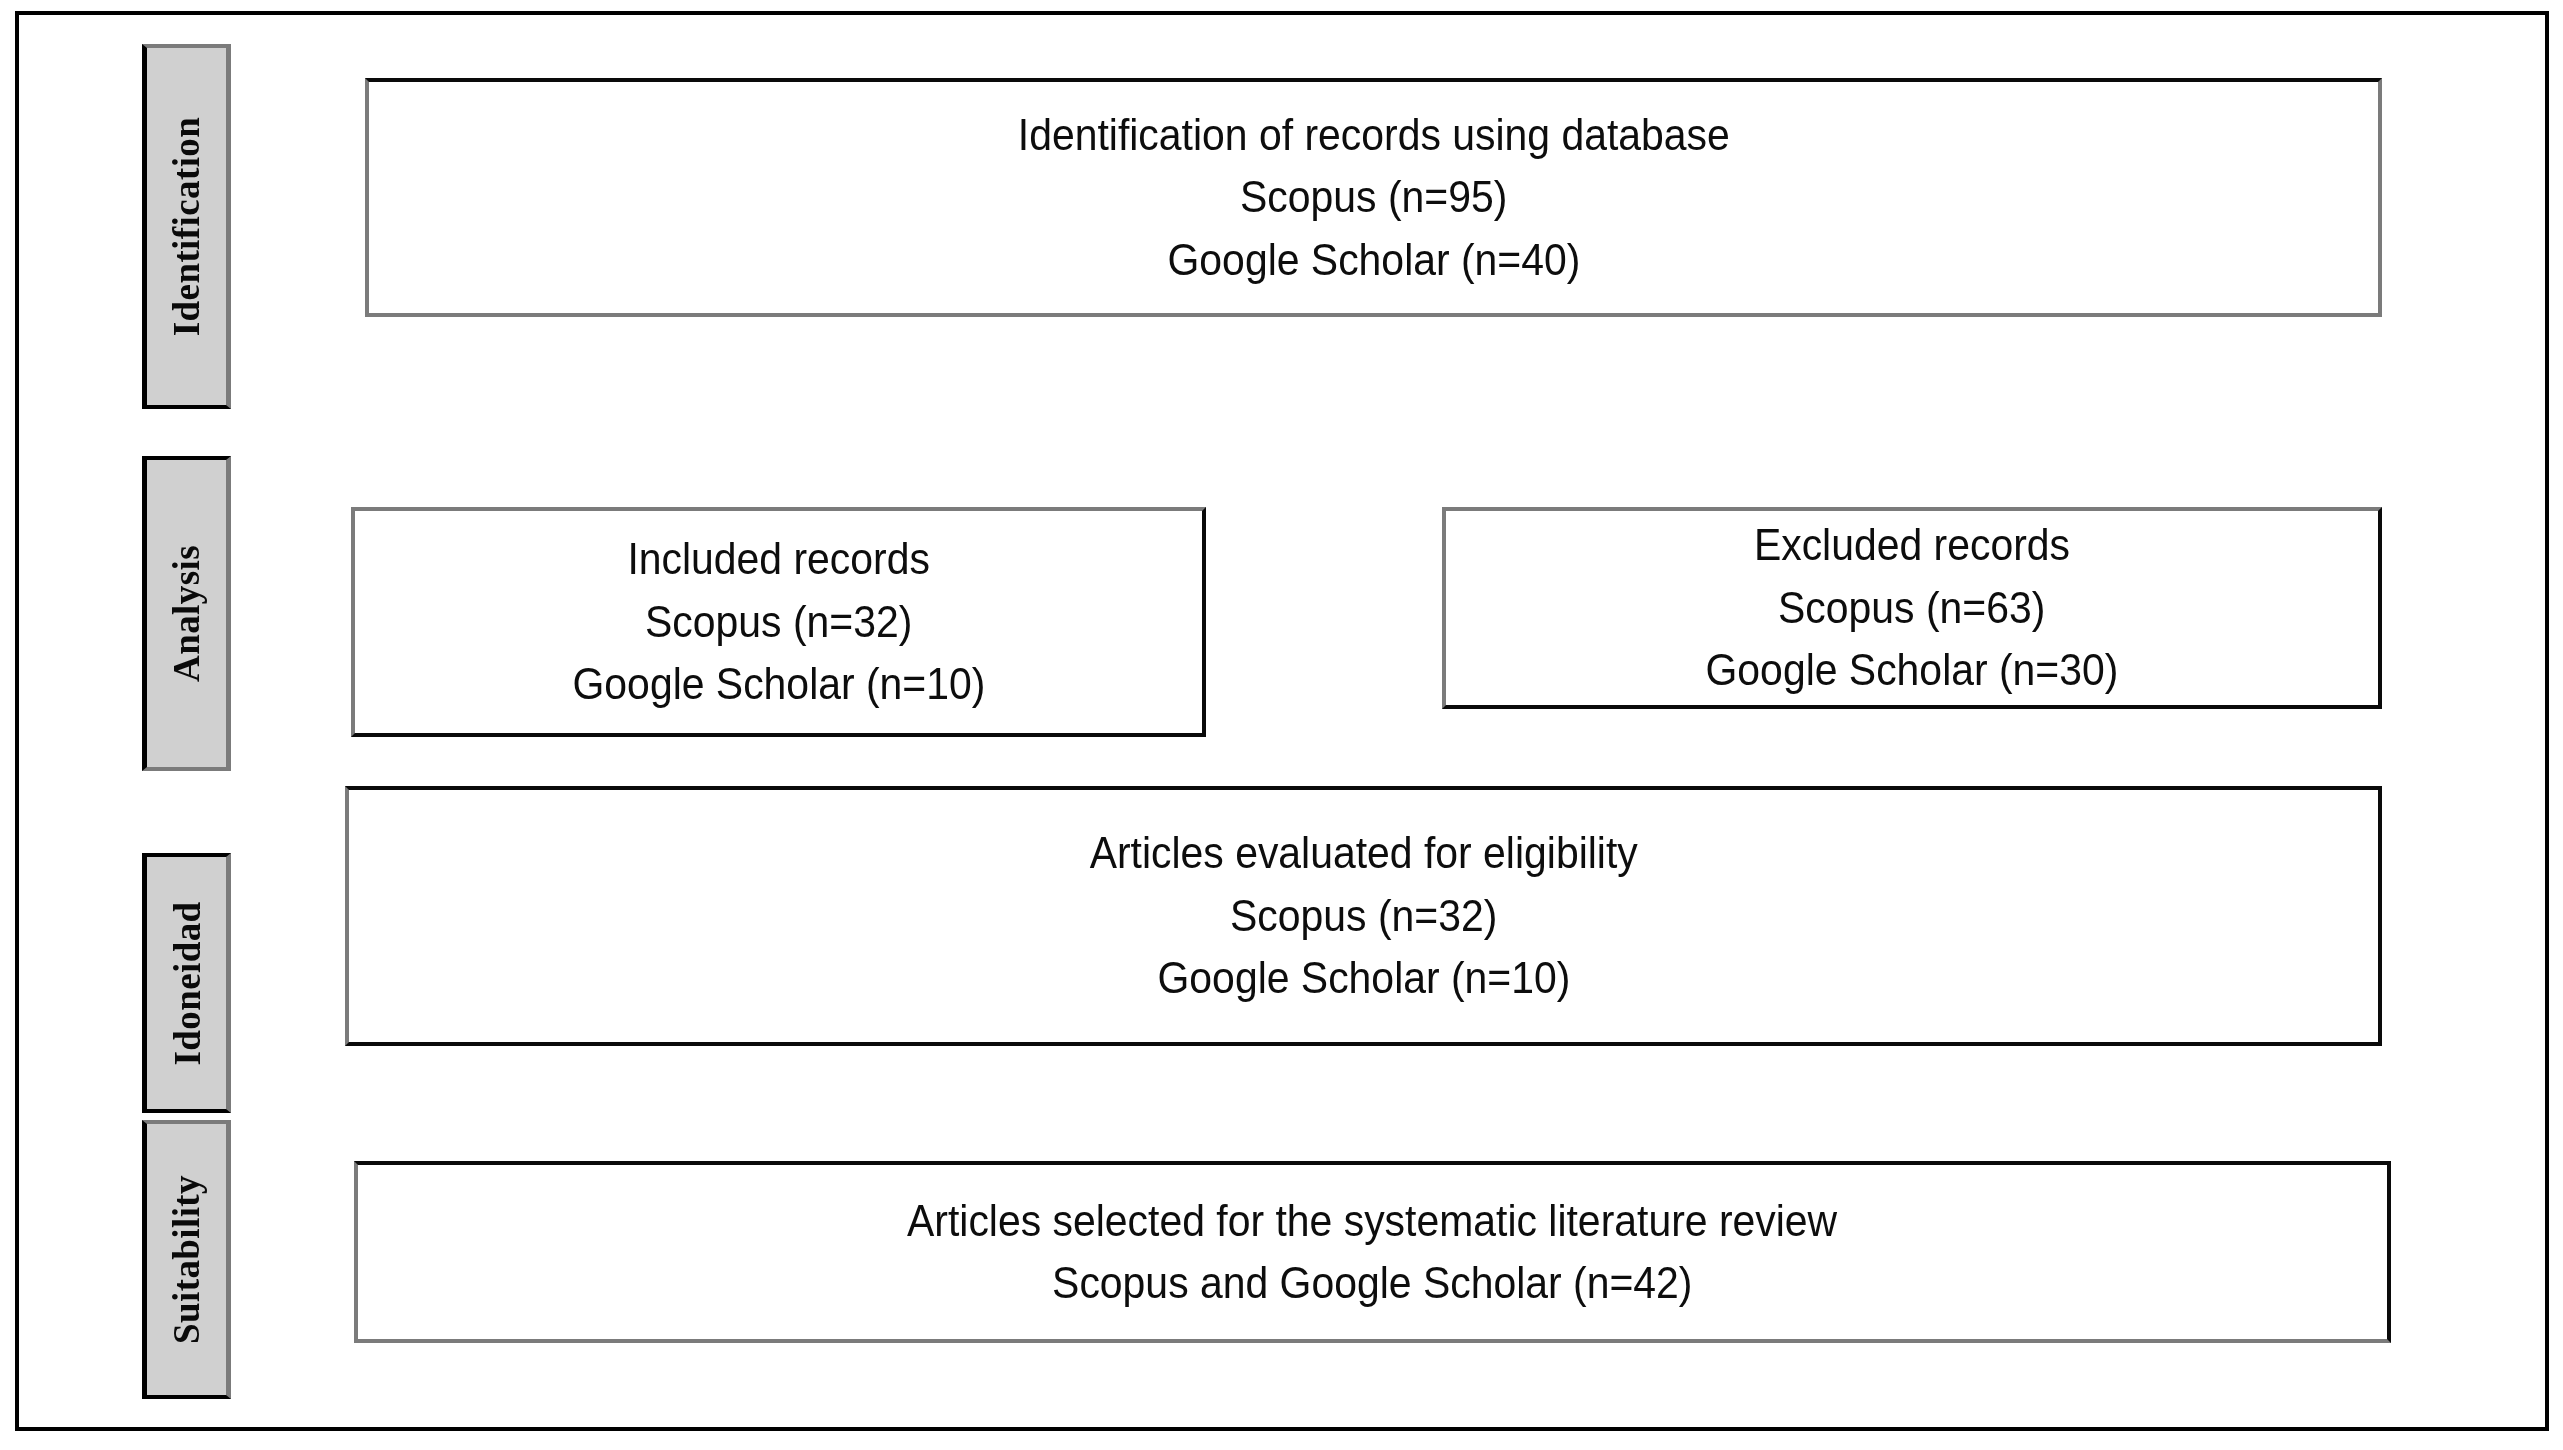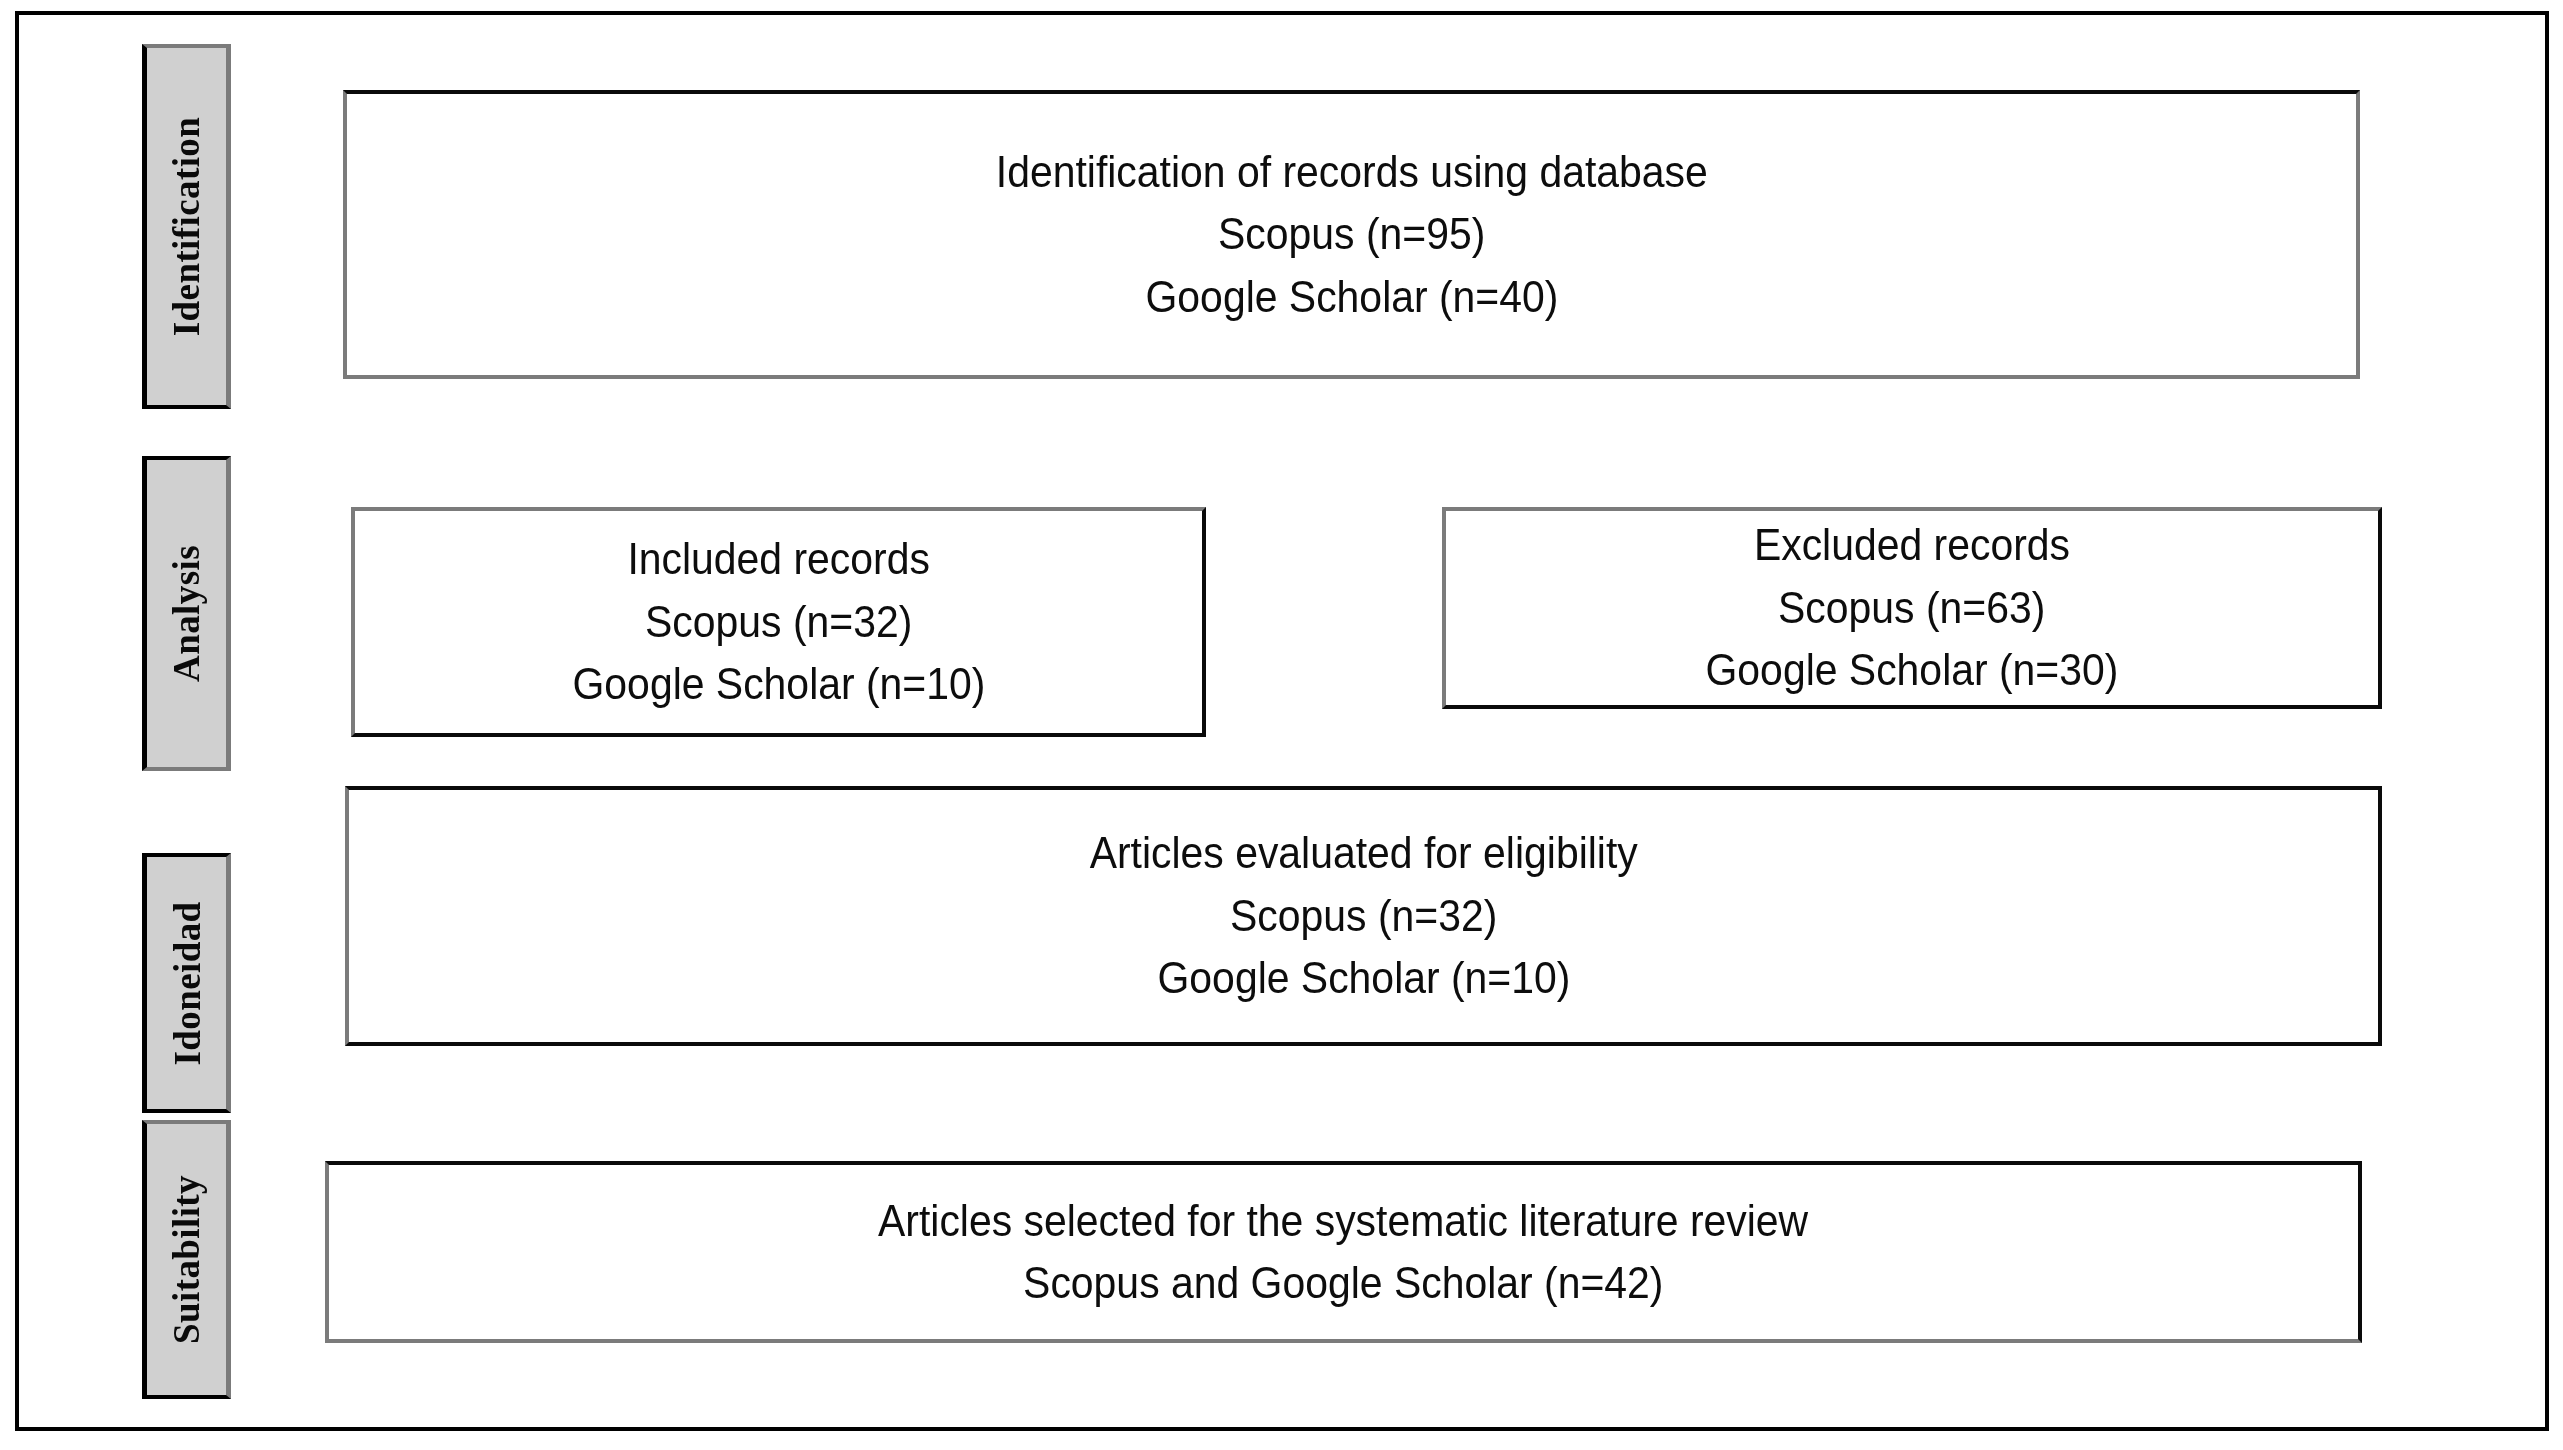--- a/index.html
+++ b/index.html
@@ -107,21 +107,21 @@
   </div>
 
   <div class="stage-label dark-top" style="left:142px; top:853px; width:89px; height:260px;">
     <span class="stage-text">Idoneidad</span>
   </div>
 
   <div class="stage-label" style="left:142px; top:1120px; width:89px; height:279px;">
     <span class="stage-text">Suitability</span>
   </div>
 
-  <div class="flow-box top-dark bottom-gray" style="left:343px; top:78px; width:2017px; height:289px;margin-top:12px;">
+  <div class="flow-box top-dark bottom-gray" style="left:365px; top:78px; width:2017px; height:239px;">
     <div class="line">Identification of records using database</div>
     <div class="line">Scopus (n=95)</div>
     <div class="line">Google Scholar (n=40)</div>
   </div>
 
   <div class="flow-box right-dark" style="left:351px; top:507px; width:855px; height:230px;">
     <div class="line">Included records</div>
     <div class="line">Scopus (n=32)</div>
     <div class="line">Google Scholar (n=10)</div>
   </div>
@@ -131,19 +131,19 @@
     <div class="line">Scopus (n=63)</div>
     <div class="line">Google Scholar (n=30)</div>
   </div>
 
   <div class="flow-box top-dark right-dark" style="left:345px; top:786px; width:2037px; height:260px;">
     <div class="line">Articles evaluated for eligibility</div>
     <div class="line">Scopus (n=32)</div>
     <div class="line">Google Scholar (n=10)</div>
   </div>
 
-  <div class="flow-box top-dark right-dark bottom-gray" style="left:325px; top:1161px; width:2037px; height:182px;">
+  <div class="flow-box top-dark right-dark bottom-gray" style="left:354px; top:1161px; width:2037px; height:182px;">
     <div class="line">Articles selected for the systematic literature review</div>
     <div class="line">Scopus and Google Scholar (n=42)</div>
   </div>
 
 </div>
 
 
 </body></html>

